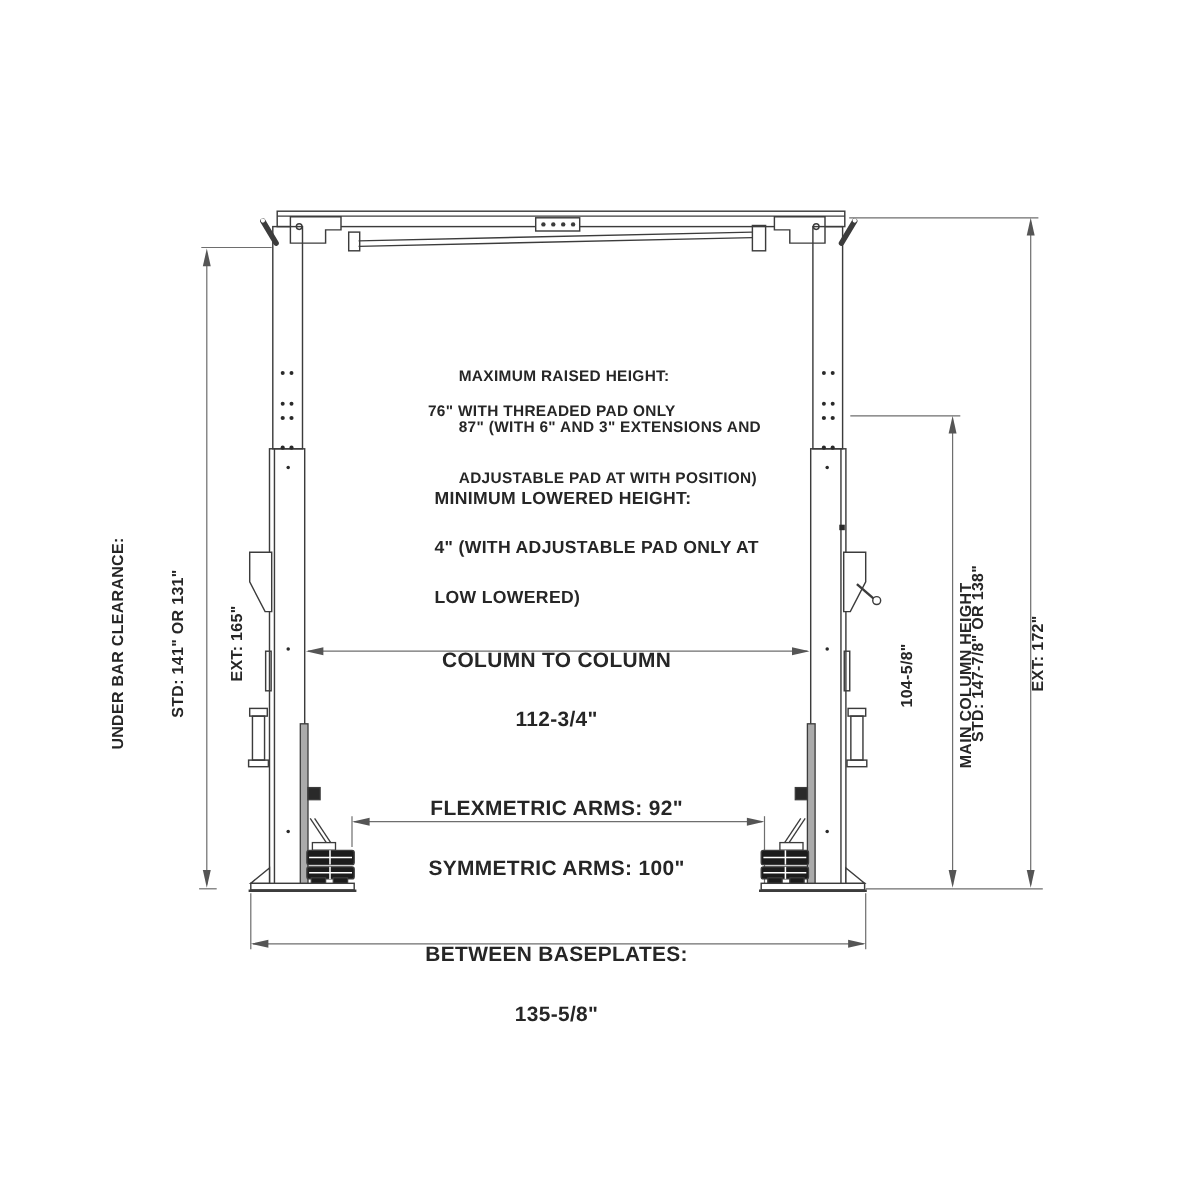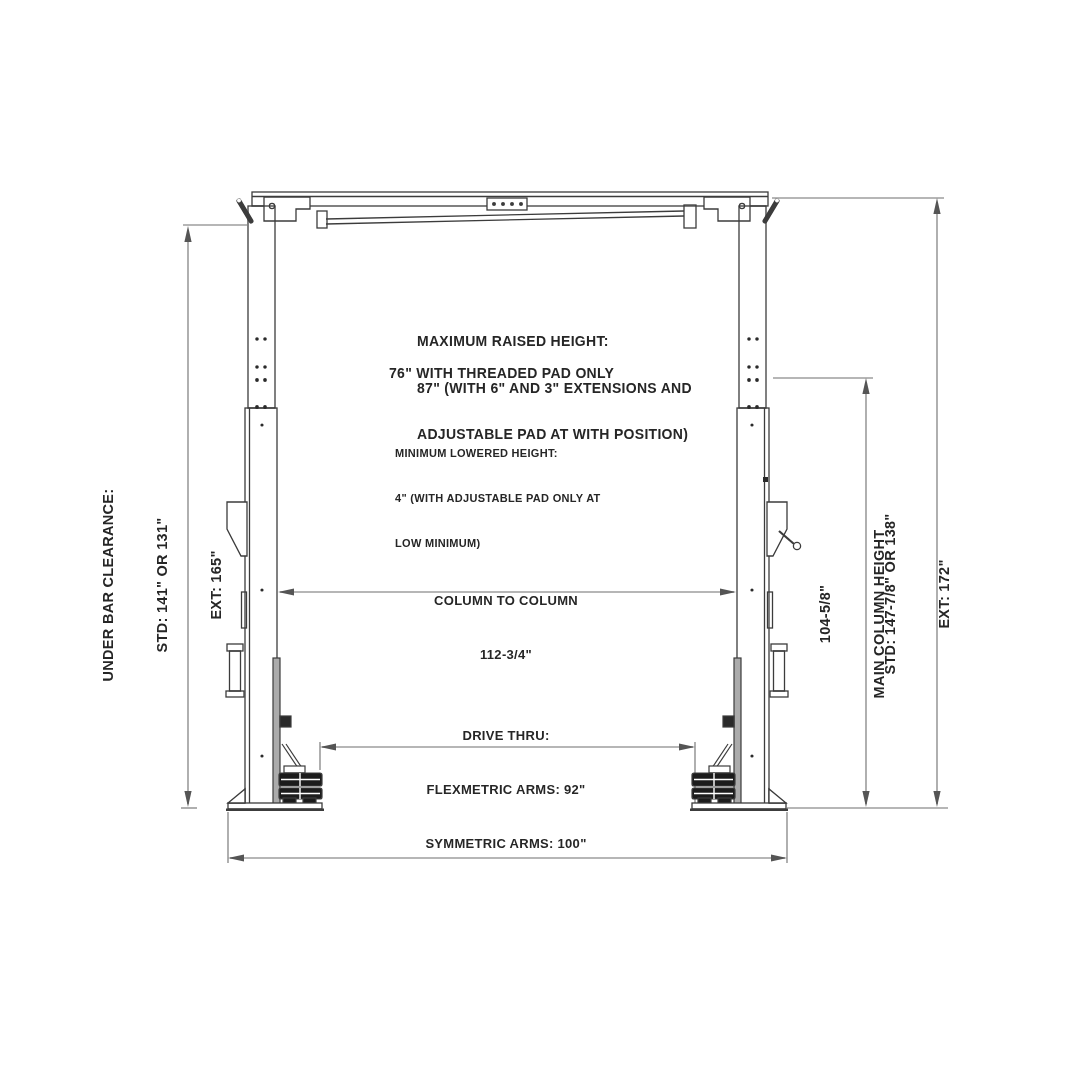--- a/index.html
+++ b/index.html
@@ -3,22 +3,22 @@
 <meta charset="utf-8">
 <style>
   html,body{margin:0;padding:0;background:#ffffff;}
   #canvas{position:relative;width:1080px;height:1080px;background:#ffffff;overflow:hidden;
           font-family:"Liberation Sans", sans-serif;}
   svg{position:absolute;left:0;top:0;}
   .t{position:absolute;font-weight:bold;color:#262626;letter-spacing:.3px;white-space:pre;}
   .rot{transform:rotate(-90deg);}
   .ctr{text-align:center;}
   .s14{font-size:14px;line-height:15.5px;}
-  .s13{font-size:11px;line-height:15px;}
-  .dim14{font-size:13px;line-height:18px;}
+  .s13{font-size:16px;line-height:15px;}
+  .dim14{font-size:19px;line-height:18px;}
   .vside{font-size:14.5px;line-height:18px;text-align:center;width:600px;}
 </style>
 </head>
 <body>
 
 <div id="canvas">
 
 <svg width="1080" height="1080" viewBox="0 0 1080 1080">
 
   <g stroke="#6e6e6e" stroke-width="1.1" fill="none">
@@ -207,34 +207,37 @@
     <div>MAXIMUM RAISED HEIGHT:</div>
     <div>87" (WITH 6" AND 3" EXTENSIONS AND</div>
     <div>ADJUSTABLE PAD AT WITH POSITION)</div>
   </div>
 
   <div class="t s14" style="left:389px;top:366px;">76" WITH THREADED PAD ONLY</div>
 
   <div class="t s13" style="left:395px;top:416px;">
     <div>MINIMUM LOWERED HEIGHT:</div>
     <div>4" (WITH ADJUSTABLE PAD ONLY AT</div>
-    <div>LOW MINIMUM)</div>
+    <div>LOW LOWERED)</div>
   </div>
 
   <div class="t dim14 ctr" style="left:330px;top:556px;width:352px;">
     <div>COLUMN TO COLUMN</div>
     <div>112-3/4"</div>
   </div>
 
   <div class="t dim14 ctr" style="left:330px;top:691px;width:352px;">
-    <div>DRIVE THRU:</div>
     <div>FLEXMETRIC ARMS: 92"</div>
     <div>SYMMETRIC ARMS: 100"</div>
   </div>
 
+  <div class="t dim14 ctr" style="left:330px;top:824px;width:352px;">
+    <div>BETWEEN BASEPLATES:</div>
+    <div>135-5/8"</div>
+  </div>
 
   <div class="t rot vside" style="left:552px;top:542px;">
     <div>104-5/8"</div>
     <div>MAIN COLUMN HEIGHT</div>
   </div>
 
   <div class="t rot vside" style="left:617px;top:522px;">
     <div>STD: 147-7/8" OR 138"</div>
     <div>EXT: 172"</div>
   </div>

